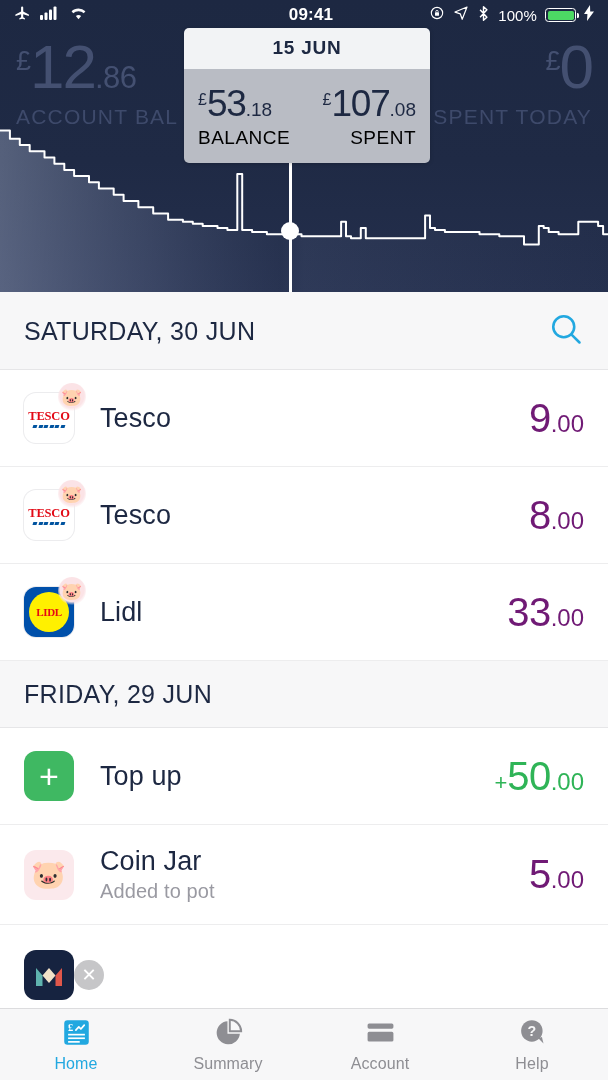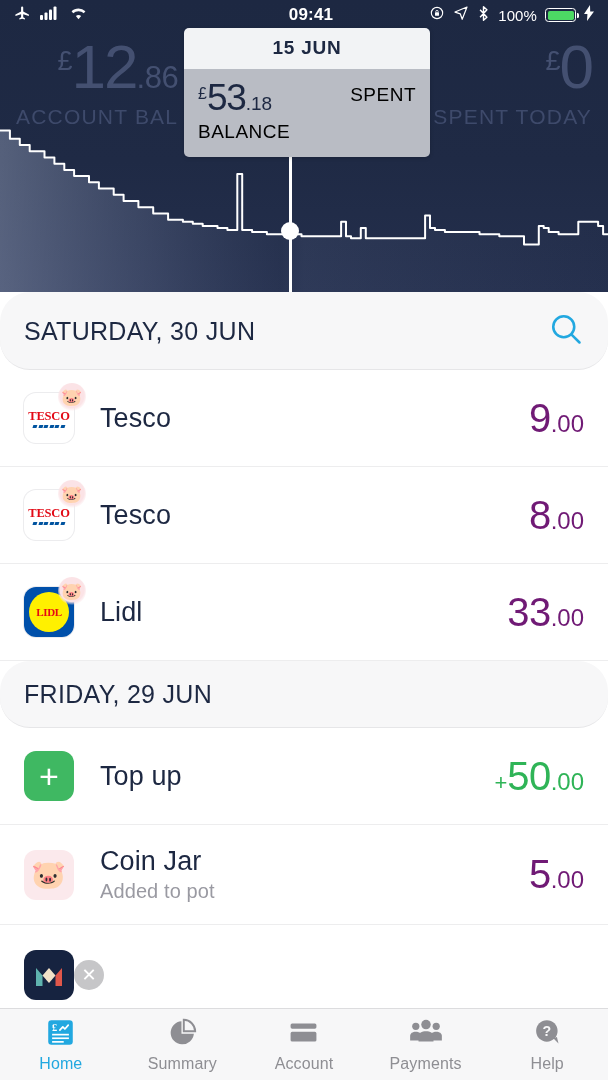--- a/index.html
+++ b/index.html
@@ -49,21 +49,21 @@
     width:2.5px; height:5px; background:#fff; border-radius:0 1.5px 1.5px 0;
   }
   .battery > i { display:block; height:100%; width:100%; background:#4cd964; border-radius:1.8px; }
 
   
   .hero {
     position:absolute; top:38px; left:0; right:0;
     display:flex; justify-content:space-between;
     padding:0 16px; z-index:1;
   }
-  .hero-block { text-align:right; }
+  .hero-block { text-align:left; }
   .hero-block.right { text-align:right; }
   .hero-amt {
     color:#445071; line-height:.95; white-space:nowrap;
     font-weight:300;
   }
   .hero-amt .cur { font-size:27px; vertical-align:18px; letter-spacing:-1px; }
   .hero-amt .int { font-size:62px; letter-spacing:-2px; }
   .hero-amt .dec { font-size:31px; letter-spacing:-.5px; }
   .hero-lbl {
     margin-top:8px; color:#3e4a6b; font-size:21px;
@@ -75,21 +75,21 @@
     position:absolute; left:184px; top:28px; width:246px;
     z-index:4; border-radius:5px; overflow:hidden;
     box-shadow:0 1px 4px rgba(0,0,0,.18);
   }
   .tt-head {
     background:#f2f3f5; color:#1d2842;
     font-size:19px; font-weight:700; letter-spacing:.8px;
     text-align:center; padding:9px 0 10px;
   }
   .tt-body {
-    background:#b9bcc4; display:flex; padding:10px 14px 14px;justify-content:center;
+    background:#b9bcc4; display:flex; padding:16px 14px 14px;justify-content:center;
   }
   .tt-col { flex:1; }
   .tt-col.r { text-align:right; }
   .tt-amt { color:#1d2842; line-height:1; white-space:nowrap; font-weight:300; }
   .tt-amt .cur { font-size:16px; vertical-align:11px; }
   .tt-amt .int { font-size:37px; letter-spacing:-1.2px; }
   .tt-amt .dec { font-size:19px; }
   .tt-lbl { margin-top:5px; color:#000000; font-size:19px; letter-spacing:.5px; }
   .tt-stem {
     position:absolute; left:289px; top:143px; width:2.5px; height:150px;
@@ -103,21 +103,20 @@
 
   .chart-svg { position:absolute; left:0; bottom:0; width:608px; height:200px; z-index:2; }
 
   
   .list { position:absolute; top:292px; left:0; right:0; bottom:72px; background:#fff; overflow:hidden; }
 
   .sec-head {
     background:#f7f7f8; padding:19px 24px 18px;
     display:flex; align-items:center;
     border-bottom:1px solid #e6e6e8;
-    border-radius:30px;
   }
   .sec-title { font-size:25px; color:#1d2842; letter-spacing:.3px; }
   .search-icon { margin-left:auto; }
 
   .row {
     display:flex; align-items:center;
     padding:0 24px; height:97px;
     border-bottom:1px solid #ededee;
     background:#fff;
   }
@@ -276,20 +275,23 @@
   <div class="tooltip">
     <div class="tt-head">15 JUN</div>
     <div class="tt-body">
       <div class="tt-col">
         <div class="tt-amt">
           <span class="cur">£</span><span class="int">53</span><span class="dec">.18</span>
         </div>
         <div class="tt-lbl">BALANCE</div>
       </div>
       <div class="tt-col r">
+        <div class="tt-amt">
+          <span class="cur">£</span><span class="int">107</span><span class="dec">.08</span>
+        </div>
         <div class="tt-lbl">SPENT</div>
       </div>
     </div>
   </div>
 </div>
 
 <div class="list">
 
   <div class="sec-head">
     <div class="sec-title">SATURDAY, 30 JUN</div>
@@ -440,33 +442,20 @@
     <span>
       <svg width="31" height="31" viewBox="0 0 24 24">
           <rect x="2" y="5" width="20" height="4" rx="1.2" fill="#8e8e93"></rect>
           <rect x="2" y="11.5" width="20" height="7.5" rx="1.2" fill="#8e8e93"></rect>
         </svg>
     </span>
     <span class="tab-lbl">Account</span>
   </div>
   <div class="tab">
     <span>
-      <svg width="34" height="31" viewBox="0 0 30 24" fill="#8e8e93">
-          <circle cx="6" cy="6.5" r="3.2"></circle>
-          <path d="M1 19v-4c0-2.2 2.2-3.6 5-3.6s5 1.4 5 3.6v4z"></path>
-          <circle cx="24" cy="6.5" r="3.2"></circle>
-          <path d="M19 19v-4c0-2.2 2.2-3.6 5-3.6s5 1.4 5 3.6v4z"></path>
-          <circle cx="15" cy="5" r="4.2"></circle>
-          <path d="M8.4 20v-4.8c0-2.7 2.9-4.4 6.6-4.4s6.6 1.7 6.6 4.4V20z"></path>
-        </svg>
-    </span>
-    <span class="tab-lbl">Payments</span>
-  </div>
-  <div class="tab">
-    <span>
       <svg width="31" height="31" viewBox="0 0 24 24">
           <circle cx="11.5" cy="10.8" r="8.3" fill="#8e8e93"></circle>
           <path d="M16.5 16.5l4 4-1.2-5z" fill="#8e8e93"></path>
           <text x="11.5" y="15" text-anchor="middle" font-family="Liberation Sans, sans-serif" font-size="11" font-weight="700" fill="#f7f7f8">?</text>
         </svg>
     </span>
     <span class="tab-lbl">Help</span>
   </div>
 </div>
 

